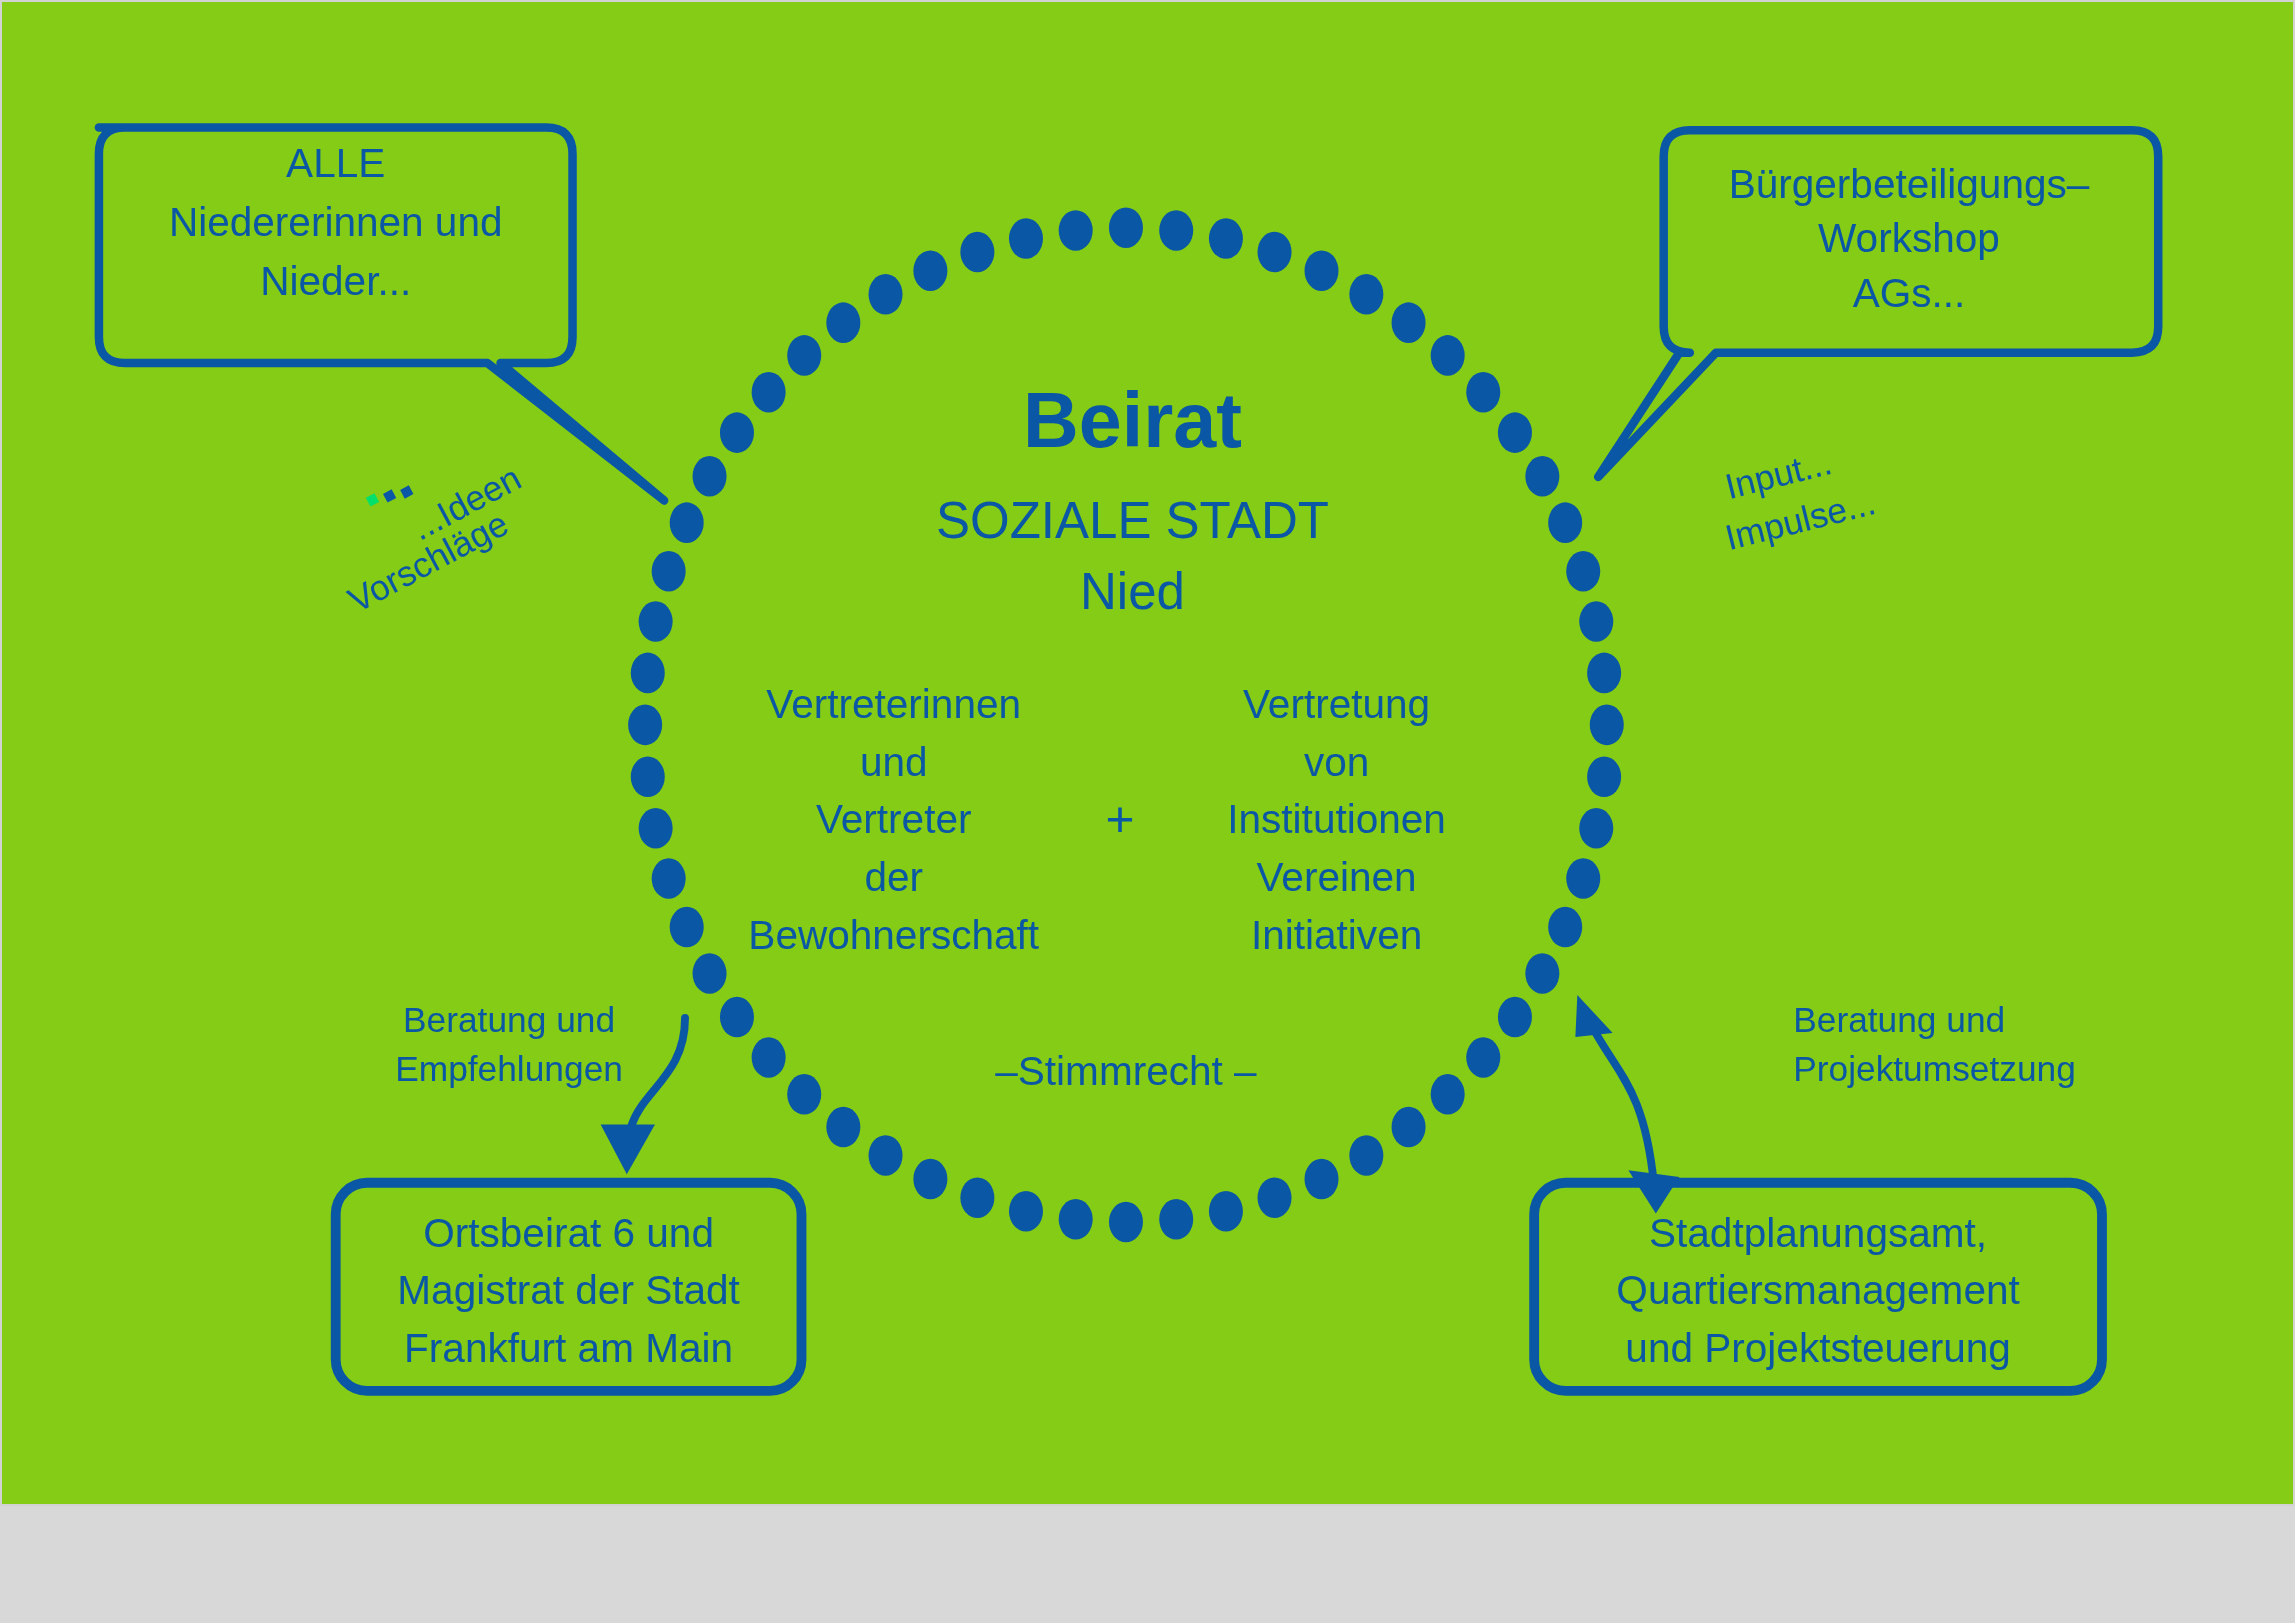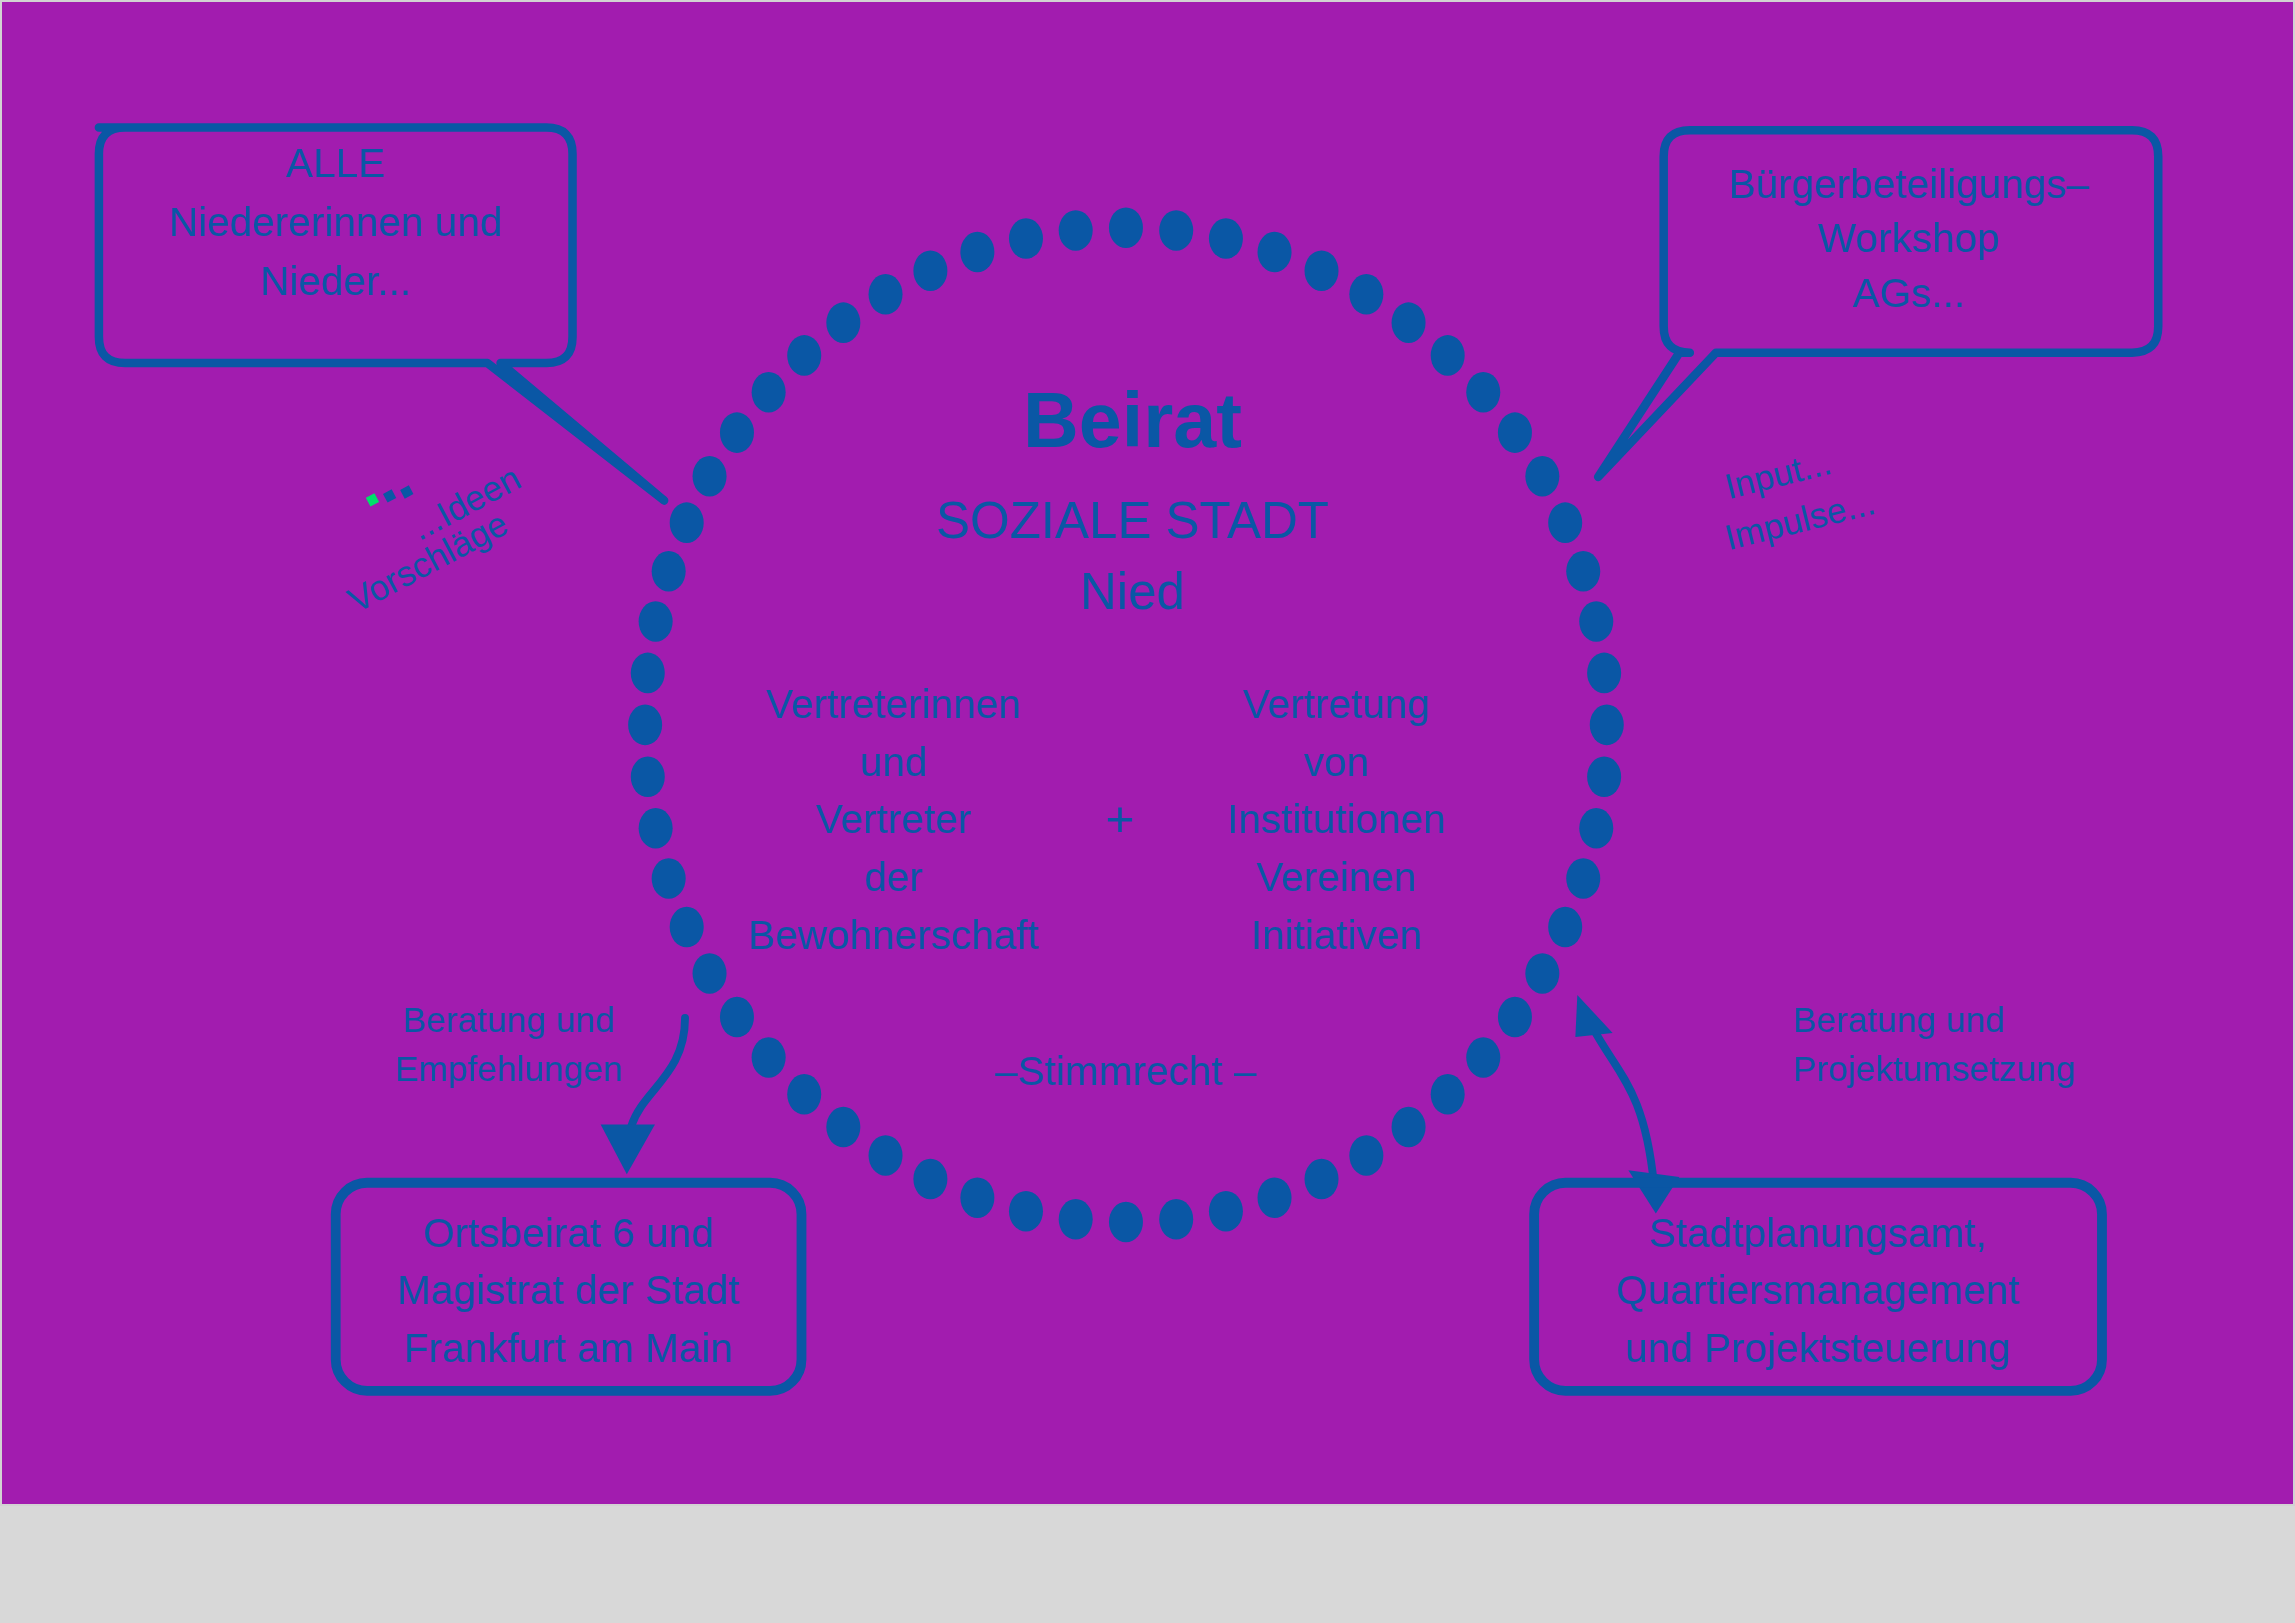--- a/index.html
+++ b/index.html
@@ -4,21 +4,21 @@
 <style>
   html, body {
     margin: 0;
     padding: 0;
     background: #d8d8d8;
   }
   #canvas {
     position: relative;
     width: 2295px;
     height: 1506px;
-    background: #a21caf;
+    background: #84cc16;
     box-sizing: border-box;
     border: 2px solid #d2d2d2;
     overflow: hidden;
     font-family: "Liberation Sans", sans-serif;
   }
   #diagram-svg {
     position: absolute;
     left: 0;
     top: 0;
     width: 2295px;

